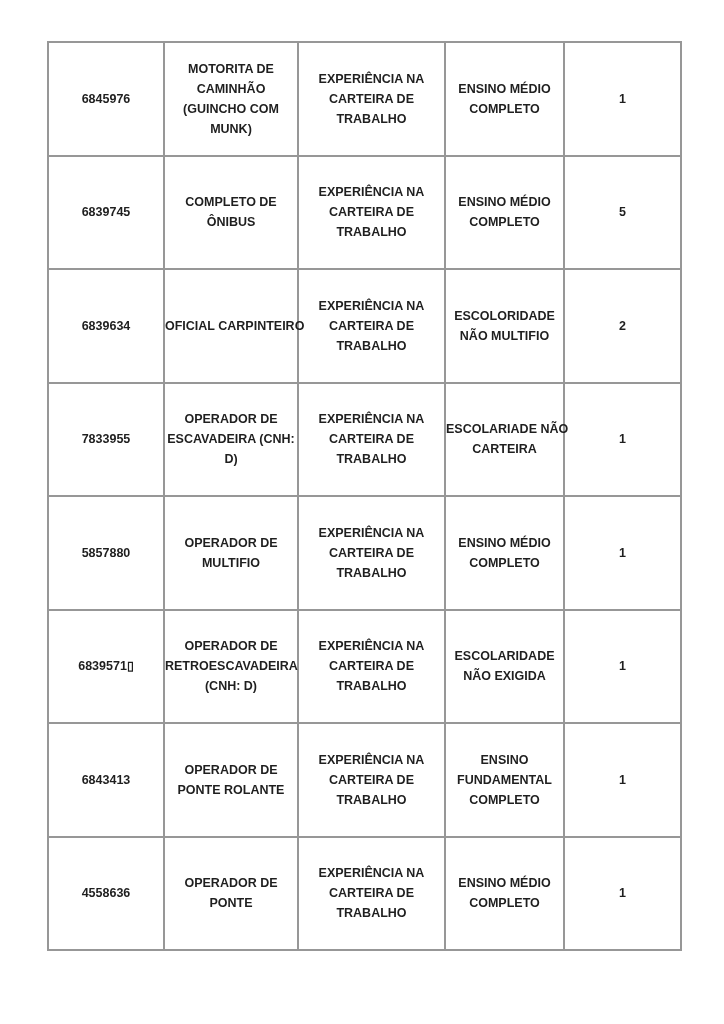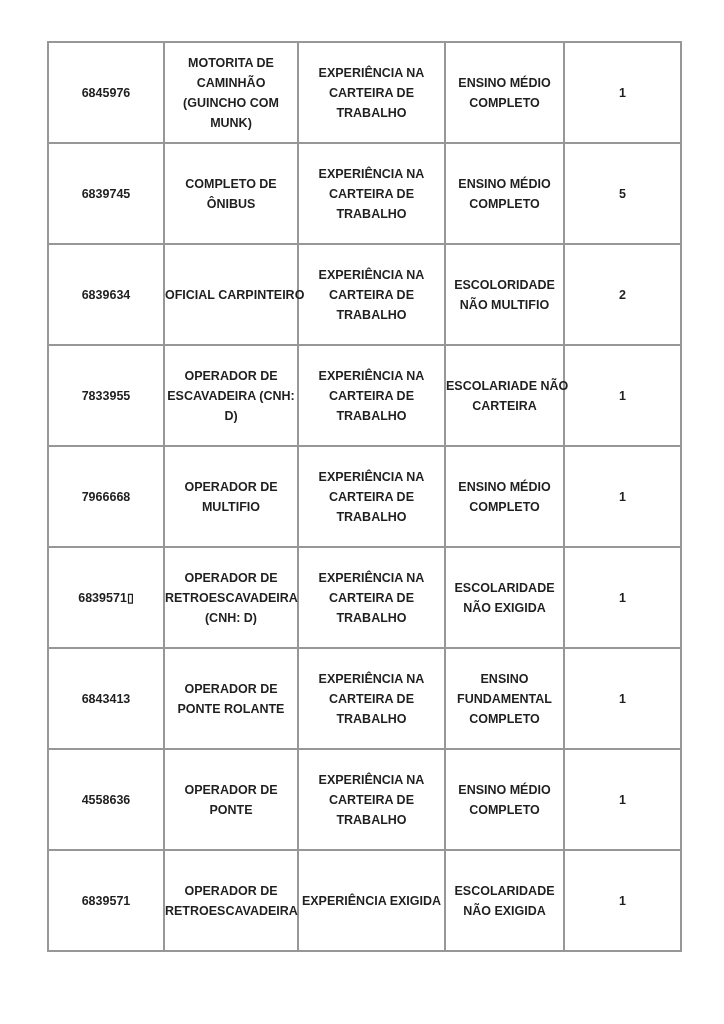--- a/index.html
+++ b/index.html
@@ -98,21 +98,21 @@
 ESCAVADEIRA (CNH:
 D)</td>
           <td>EXPERIÊNCIA NA
 CARTEIRA DE
 TRABALHO</td>
           <td>ESCOLARIADE NÃO
 CARTEIRA</td>
           <td>1</td>
         </tr>
         <tr>
-          <td>7966668</td>
+          <td>5857880</td>
           <td>OPERADOR DE
 MULTIFIO</td>
           <td>EXPERIÊNCIA NA
 CARTEIRA DE
 TRABALHO</td>
           <td>ENSINO MÉDIO
 COMPLETO</td>
           <td>1</td>
         </tr>
         <tr>
@@ -143,24 +143,15 @@
           <td>4558636</td>
           <td>OPERADOR DE
 PONTE</td>
           <td>EXPERIÊNCIA NA
 CARTEIRA DE
 TRABALHO</td>
           <td>ENSINO MÉDIO
 COMPLETO</td>
           <td>1</td>
         </tr>
-        <tr>
-          <td>6839571</td>
-          <td>OPERADOR DE
-RETROESCAVADEIRA</td>
-          <td>EXPERIÊNCIA EXIGIDA</td>
-          <td>ESCOLARIDADE
-NÃO EXIGIDA</td>
-          <td>1</td>
-        </tr>
       </tbody>
   </table>
 </div>
 
 </body></html>

